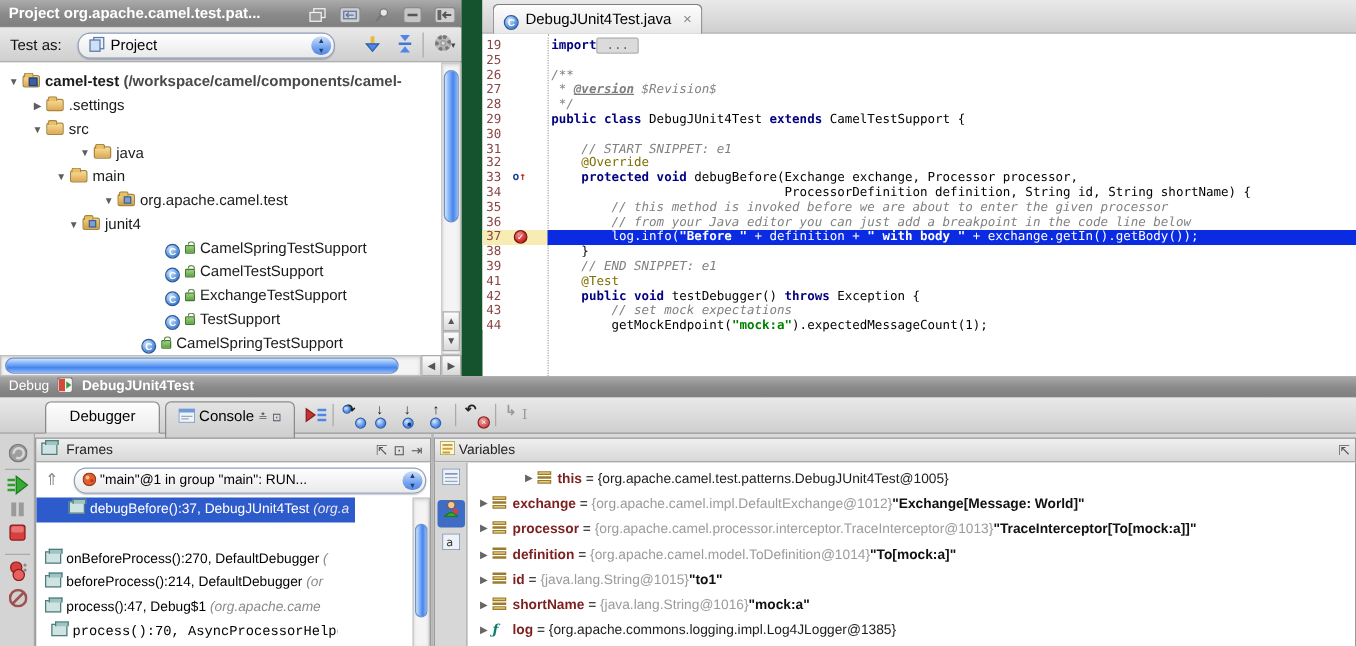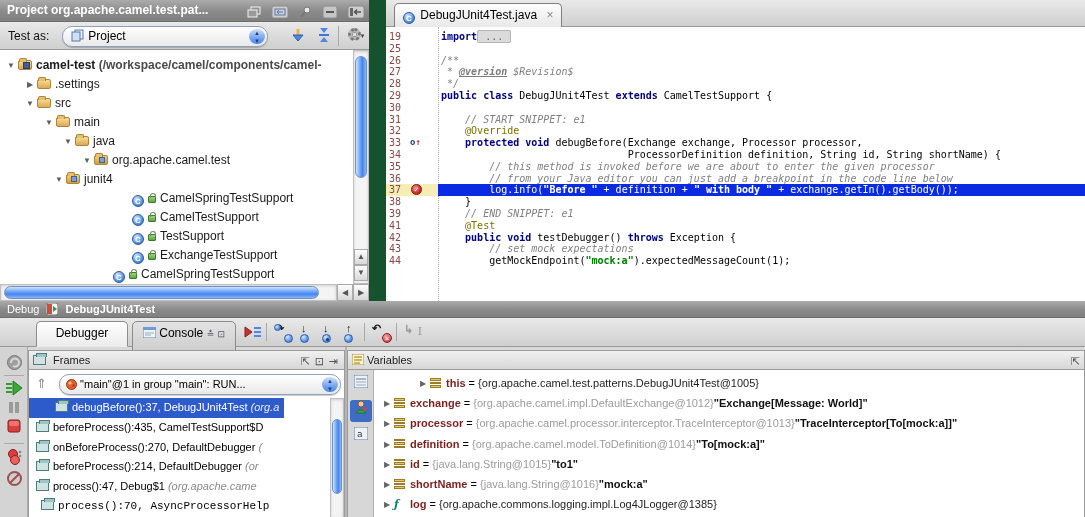--- a/index.html
+++ b/index.html
@@ -140,28 +140,28 @@
             <path d="M4 15 L12 15 L8 10 Z" fill="#4f86e8"></path>
           </svg></span>
       <span class="abs sep" style="left:338px;top:4px;height:20px"></span>
       <span class="abs icbtn" style="left:346px;top:5px;width:20px"><span class="gear"></span><span style="font-size:7px;color:#444">▾</span></span>
     </div>
 
     <div class="abs" style="left:0;top:50px;width:353px;height:234px;background:#fff;overflow:hidden;padding-top:6px" id="project-tree">
         <div class="tree-row" style="padding-left: 4px;"><span class="tarr">▼</span><span class="fold prj"></span><span style="font-weight: bold;">camel-test</span><span class="tsuf"> (/workspace/camel/components/camel-</span></div>
         <div class="tree-row" style="padding-left: 23px;"><span class="tarr">▶</span><span class="fold"></span><span>.settings</span></div>
         <div class="tree-row" style="padding-left: 23px;"><span class="tarr">▼</span><span class="fold"></span><span>src</span></div>
+        <div class="tree-row" style="padding-left: 61px;"><span class="tarr">▼</span><span class="fold"></span><span>java</span></div>
         <div class="tree-row" style="padding-left: 42px;"><span class="tarr">▼</span><span class="fold"></span><span>main</span></div>
-        <div class="tree-row" style="padding-left: 61px;"><span class="tarr">▼</span><span class="fold"></span><span>java</span></div>
         <div class="tree-row" style="padding-left: 80px;"><span class="tarr">▼</span><span class="fold pkg"></span><span>org.apache.camel.test</span></div>
         <div class="tree-row" style="padding-left: 52px;"><span class="tarr">▼</span><span class="fold pkg"></span><span>junit4</span></div>
         <div class="tree-row" style="padding-left: 118px;"><span class="tarr"></span><span class="cls-ic">C</span><span class="lock-ic"></span><span>CamelSpringTestSupport</span></div>
         <div class="tree-row" style="padding-left: 118px;"><span class="tarr"></span><span class="cls-ic">C</span><span class="lock-ic"></span><span>CamelTestSupport</span></div>
+        <div class="tree-row" style="padding-left: 118px;"><span class="tarr"></span><span class="cls-ic">C</span><span class="lock-ic"></span><span>ExchangeTestSupport</span></div>
         <div class="tree-row" style="padding-left: 118px;"><span class="tarr"></span><span class="cls-ic">C</span><span class="lock-ic"></span><span>TestSupport</span></div>
-        <div class="tree-row" style="padding-left: 118px;"><span class="tarr"></span><span class="cls-ic">C</span><span class="lock-ic"></span><span>ExchangeTestSupport</span></div>
         <div class="tree-row" style="padding-left: 99px;"><span class="tarr"></span><span class="cls-ic">C</span><span class="lock-ic"></span><span>CamelSpringTestSupport</span></div>
       </div>
 
     <div class="abs sb-track" style="left:353px;top:50px;width:16px;height:234px">
       <div class="sb-thumb-v abs" style="left:1px;top:5px;width:12px;height:122px"></div>
       <div class="sb-btn abs" style="left:0px;top:198px;width:14px;height:16px">▲</div>
       <div class="sb-btn abs" style="left:0px;top:214px;width:14px;height:16px">▼</div>
     </div>
 
     <div class="abs sb-track" style="left:0;top:284px;width:337px;height:17px">
@@ -317,21 +317,20 @@
         <span><svg width="11" height="11" style="vertical-align:-2px">
               <circle cx="5.5" cy="5.5" r="5" fill="#e06030" stroke="#9a3c14"></circle>
               <circle cx="4" cy="4" r="1.6" fill="#f5c090"></circle>
               <circle cx="7.5" cy="6.5" r="1.3" fill="#c23434"></circle>
             </svg></span>
         <span>"main"@1 in group "main": RUN...</span>
         <span class="stepper">▲<br>▼</span>
       </div>
       <div class="abs" style="left:0;top:28px;width:255px;height:120px" id="frame-list">
           <div class="frow sel" style="top: 0px; padding-left: 26px;"><span class="fr-ic"></span><span>debugBefore():37, DebugJUnit4Test </span><span class="fpkg">(org.a</span></div>
-          <div class="frow" style="top: 19.8px; padding-left: 7px;"><span class="fr-ic"></span><span>beforeProcess():435, CamelTestSupport$D</span></div>
           <div class="frow" style="top: 39.6px; padding-left: 7px;"><span class="fr-ic"></span><span>onBeforeProcess():270, DefaultDebugger </span><span class="fpkg">(</span></div>
           <div class="frow" style="top: 59.4px; padding-left: 7px;"><span class="fr-ic"></span><span>beforeProcess():214, DefaultDebugger </span><span class="fpkg">(or</span></div>
           <div class="frow" style="top: 79.2px; padding-left: 7px;"><span class="fr-ic"></span><span>process():47, Debug$1 </span><span class="fpkg">(org.apache.came</span></div>
           <div class="frow" style="top: 99px; padding-left: 12px; font-family: Liberation Mono, monospace;"><span class="fr-ic"></span><span>process():70, AsyncProcessorHelper </span><span class="fpkg">(org.a</span></div>
         </div>
 
       <div class="abs sb-track" style="right:0;top:28px;width:14px;height:120px">
         <div class="sb-thumb-v abs" style="left:1px;top:20px;width:10px;height:75px"></div>
       </div>
     </div>

